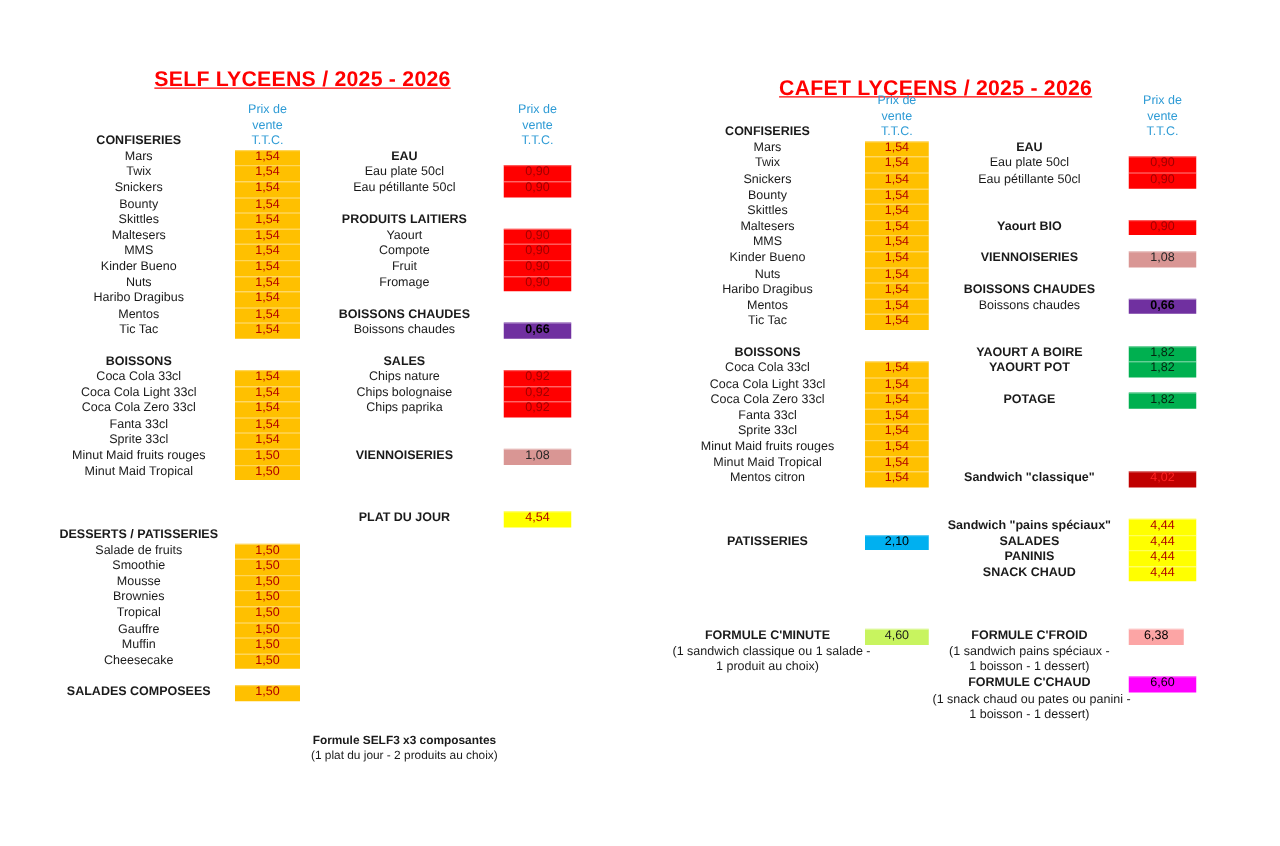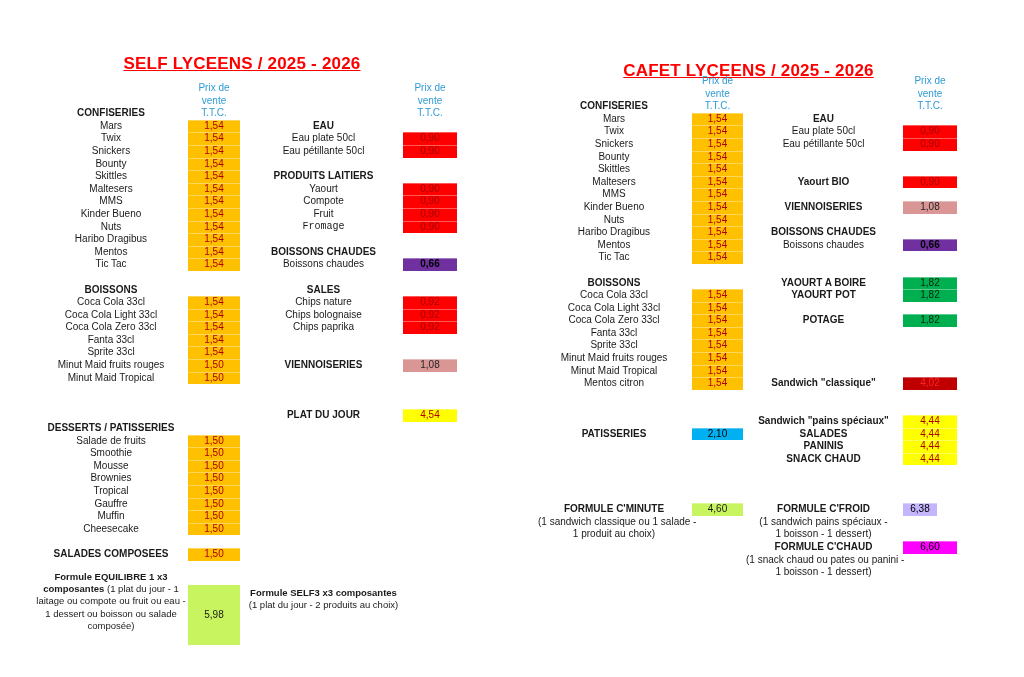--- a/index.html
+++ b/index.html
@@ -153,26 +153,20 @@
         </div>
         <div class="mrow">
           <div class="lbl" style="width: 150px;">Cheesecake</div>
           <div class="pcell" style="width: 52px; background: rgb(255, 192, 0); color: rgb(176, 0, 0);">1,50</div>
         </div>
         <div class="gap" style="height: 12.6px;"></div>
         <div class="mrow">
           <div class="lbl b" style="width: 150px;">SALADES COMPOSEES</div>
           <div class="pcell" style="width: 52px; background: rgb(255, 192, 0); color: rgb(176, 0, 0);">1,50</div>
         </div>
-        <div class="frow" style="margin-top: 10px;">
-          <div class="ftxt" style="width: 150px;"><span style="font-weight: bold;">Formule EQUILIBRE 1 x3 composantes</span><span>  (1 plat du jour - 1 laitage ou compote ou fruit ou eau - 1 dessert ou boisson ou salade composée)</span></div>
-          <div class="fbox" style="width: 52px; height: 60px; margin-top: 14px; background: rgb(200, 244, 95); color: rgb(26, 26, 26);">
-            <span>5,98</span>
-          </div>
-        </div>
       </div>
       <div class="colpair" style="left: 246px; top: 82px; width: 211px;">
         <div class="mrow">
           <div class="lbl" style="width: 155px;"></div>
           <div class="pcell phead" style="width: 54px;">Prix de</div>
         </div>
         <div class="mrow">
           <div class="lbl" style="width: 155px;"></div>
           <div class="pcell phead" style="width: 54px;">vente</div>
         </div>
@@ -201,21 +195,21 @@
         </div>
         <div class="mrow">
           <div class="lbl" style="width: 155px;">Compote</div>
           <div class="pcell" style="width: 54px; background: rgb(255, 0, 0); color: rgb(160, 0, 0);">0,90</div>
         </div>
         <div class="mrow">
           <div class="lbl" style="width: 155px;">Fruit</div>
           <div class="pcell" style="width: 54px; background: rgb(255, 0, 0); color: rgb(160, 0, 0);">0,90</div>
         </div>
         <div class="mrow">
-          <div class="lbl" style="width: 155px; font-family: Liberation Mono, monospace;">Fromage</div>
+          <div class="lbl" style="width: 155px;">Fromage</div>
           <div class="pcell" style="width: 54px; background: rgb(255, 0, 0); color: rgb(160, 0, 0);">0,90</div>
         </div>
         <div class="gap" style="height: 12.6px;"></div>
         <div class="mrow">
           <div class="lbl b" style="width: 155px;">BOISSONS CHAUDES</div>
         </div>
         <div class="mrow">
           <div class="lbl" style="width: 155px;">Boissons chaudes</div>
           <div class="pcell" style="width: 54px; background: rgb(112, 48, 160); color: rgb(0, 0, 0); font-weight: bold;">0,66</div>
         </div>
@@ -439,21 +433,21 @@
           <div class="lbl b" style="width: 155px;">PANINIS</div>
           <div class="pcell" style="width: 54px; background: rgb(255, 255, 0); color: rgb(176, 0, 0);">4,44</div>
         </div>
         <div class="mrow">
           <div class="lbl b" style="width: 155px;">SNACK CHAUD</div>
           <div class="pcell" style="width: 54px; background: rgb(255, 255, 0); color: rgb(176, 0, 0);">4,44</div>
         </div>
         <div class="gap" style="height: 37.8px;"></div>
         <div class="mrow">
           <div class="lbl b" style="width: 155px;">FORMULE C'FROID</div>
-          <div class="pcell" style="width: 34px; background: #c4b5fd; color: rgb(0, 0, 0);">6,38</div>
+          <div class="pcell" style="width: 44px; background: #fca5a5; color: rgb(0, 0, 0);">6,38</div>
         </div>
         <div class="mrow">
           <div class="lbl" style="width: 155px;">(1 sandwich pains spéciaux -</div>
         </div>
         <div class="mrow">
           <div class="lbl" style="width: 155px;">1 boisson - 1 dessert)</div>
         </div>
         <div class="mrow">
           <div class="lbl b" style="width: 155px;">FORMULE C'CHAUD</div>
           <div class="pcell" style="width: 54px; background: rgb(255, 0, 255); color: rgb(0, 0, 0);">6,60</div>

